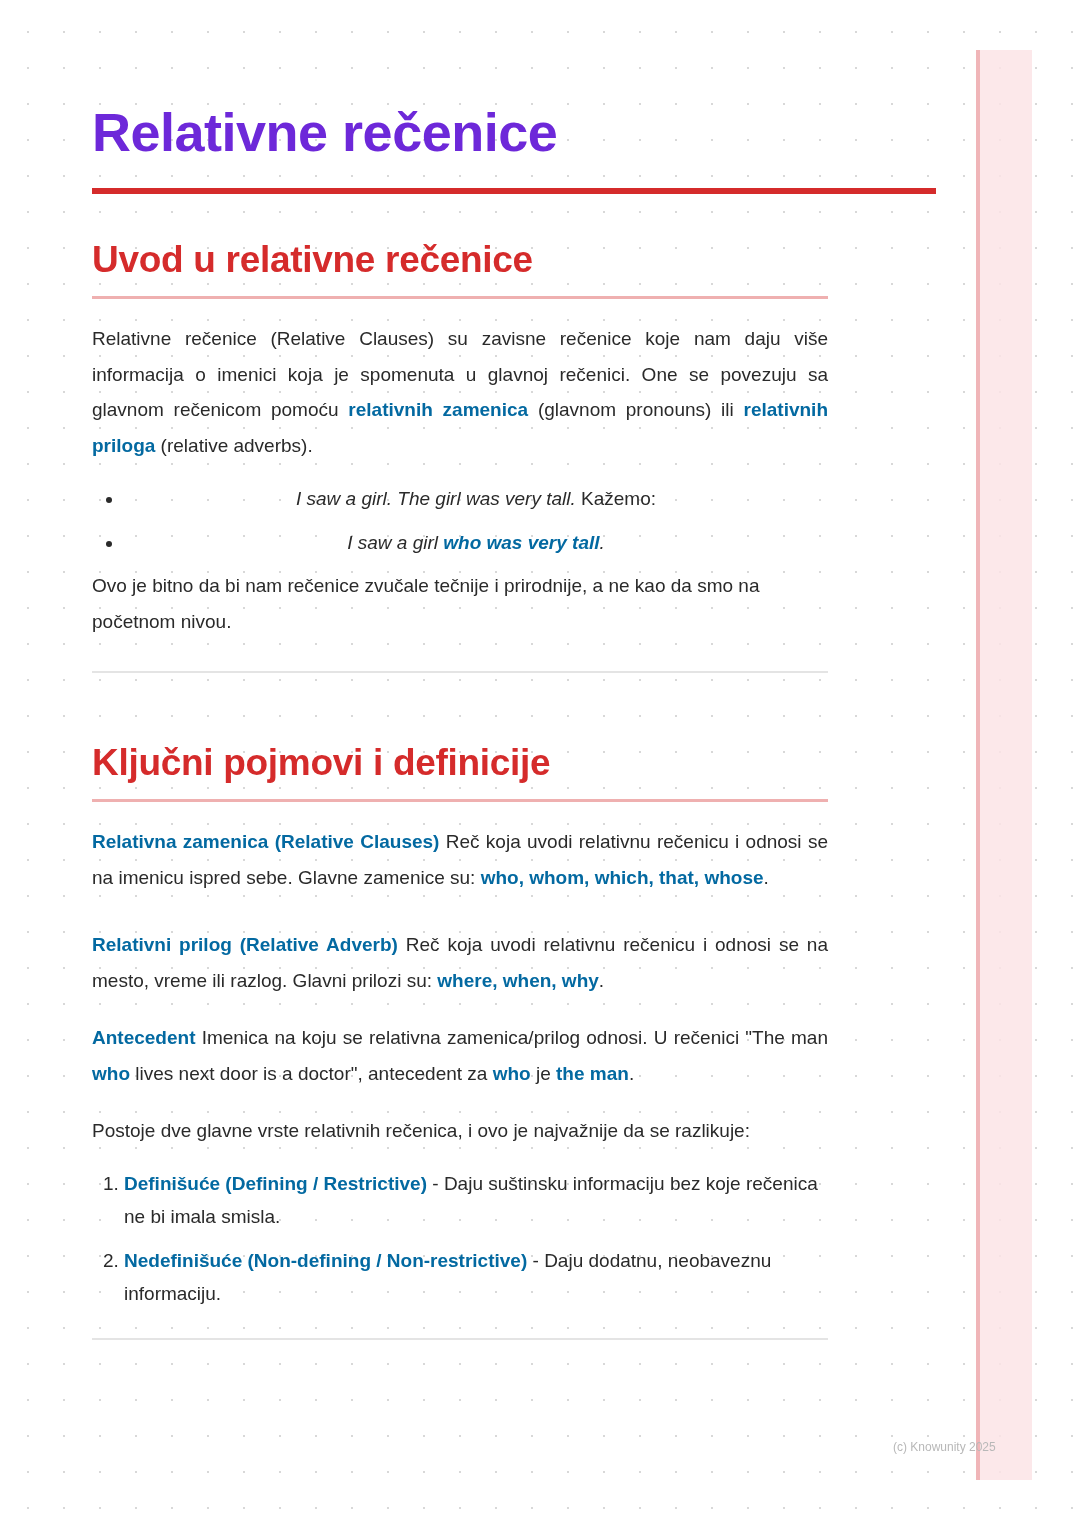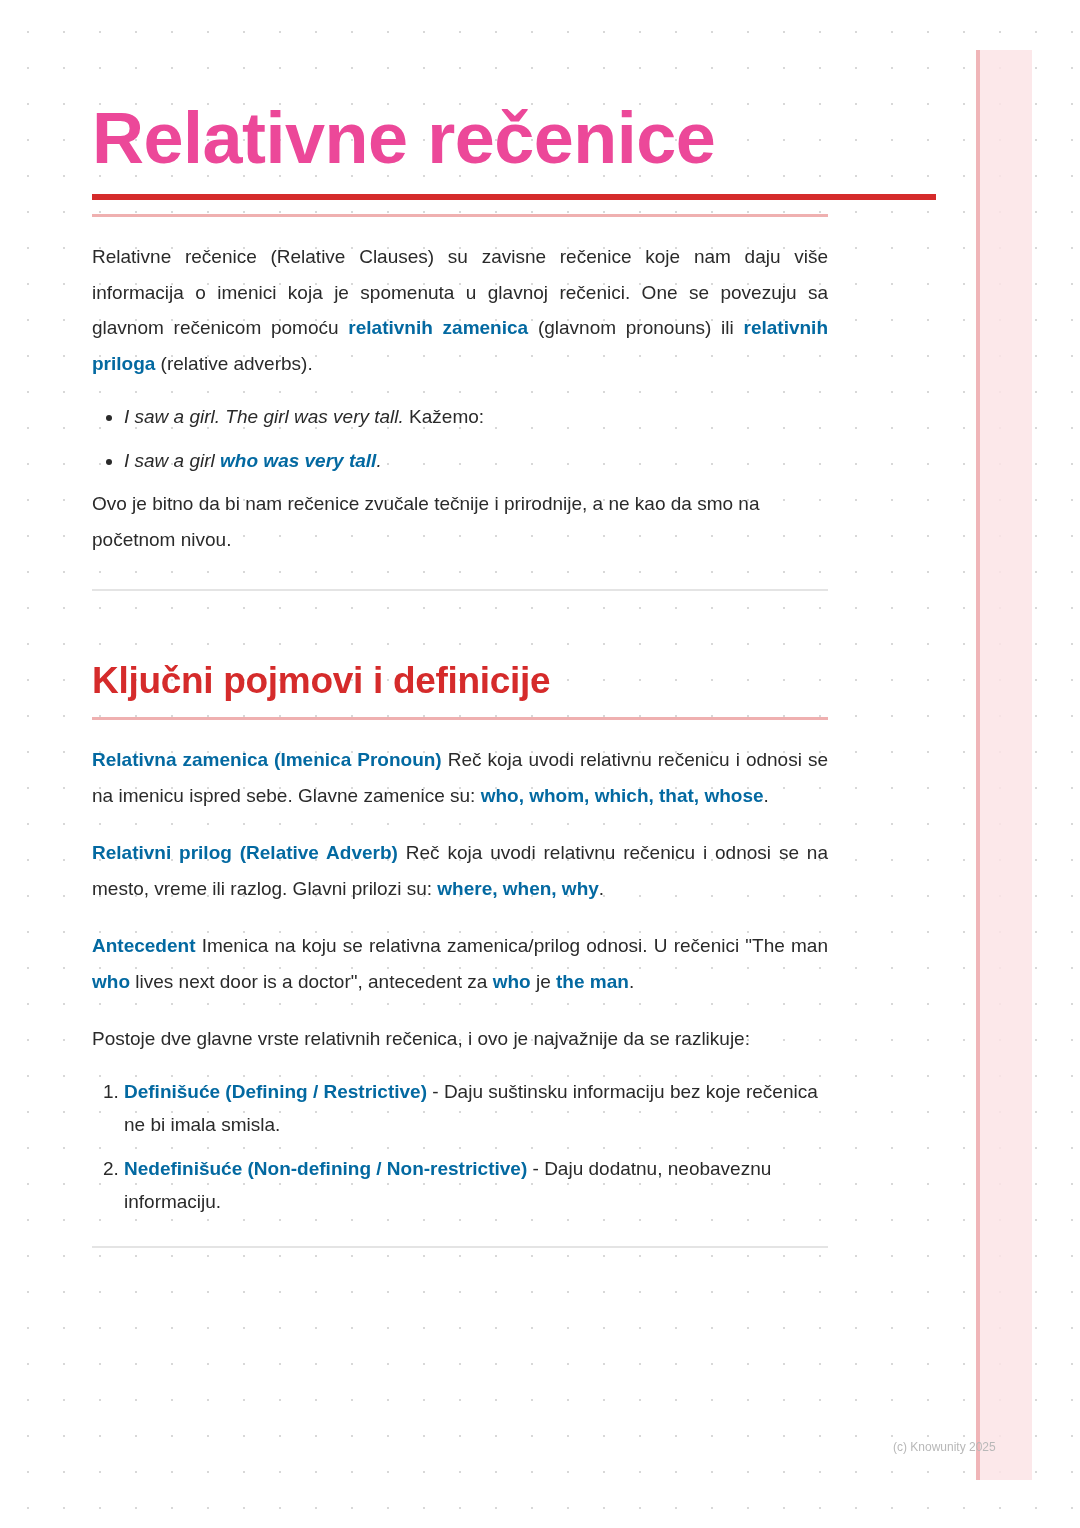--- a/index.html
+++ b/index.html
@@ -13,72 +13,73 @@
     color: #2a2a2a;
   }
   .margin-strip {
     position: absolute; left: 976px; top: 50px; width: 56px; height: 1430px;
     background: rgba(252, 228, 230, 0.85);
     border-left: 4px solid #f0b5b8;
     box-sizing: border-box;
   }
   .page { position: absolute; left: 92px; top: 90px; width: 736px; }
   .title {
-    font-weight: 700; font-size: 72px; color: #ec4899; margin: 16px 0 0 0;
+    font-weight: 700; font-size: 54px; color: #6d28d9; margin: 10px 0 0 0;
     letter-spacing: -0.5px; line-height: 64px;
   }
   .title-rule {
     width: 844px; height: 6px; background: #d52b2b; margin-top: 24px;
   }
   h2 {
     font-weight: 700; font-size: 37px; color: #d52b2b; margin: 0;
     letter-spacing: -0.3px; line-height: 44px;
   }
   .h2-rule { height: 3px; background: #efb0b0; margin-top: 14px; }
   p, li { font-size: 19px; line-height: 35.5px; margin: 0; }
   p.justify { text-align: justify; }
   b { color: #0369a1; }
   .section-rule { height: 2px; background: #e4e4e4; }
-  ul { margin: 0; padding-left: 32px; }
+  ul { margin: 0; padding-left: 32px; text-align: center; }
   ol { margin: 0; padding-left: 32px; }
   ul li { margin-bottom: 8px; }
   ol li { line-height: 33px; margin-bottom: 11px; }
   .copyright {
     position: absolute; left: 893px; top: 1440px; font-size: 12px; color: #b8b8b8;
   }
 </style>
 </head>
 <body>
 
 <div class="margin-strip"></div>
 
 <div class="page">
   <h1 class="title">Relativne rečenice</h1>
   <div class="title-rule"></div>
 
+  <h2 style="margin-top:44px;">Uvod u relativne rečenice</h2>
   <div class="h2-rule"></div>
 
   <p class="justify" style="margin-top:22px;"><span>Relativne rečenice (Relative Clauses) su zavisne rečenice koje nam daju više informacija o imenici koja je spomenuta u glavnoj rečenici. One se povezuju sa glavnom rečenicom pomoću </span><b>relativnih zamenica</b><span> (glavnom pronouns) ili </span><b>relativnih priloga</b><span> (relative adverbs).</span></p>
 
 
   <ul style="margin-top:18px;">
     <li><i>I saw a girl. The girl was very tall.</i><span> Kažemo:</span></li>
     <li><i>I saw a girl </i><i><b>who was very tall</b></i><i>.</i></li>
   </ul>
 
   <p style="margin-top:0;">Ovo je bitno da bi nam rečenice zvučale tečnije i prirodnije, a ne kao da smo na početnom nivou.</p>
 
   <div class="section-rule" style="margin-top:32px;"></div>
 
   <h2 style="margin-top:68px;">Ključni pojmovi i definicije</h2>
   <div class="h2-rule"></div>
 
-  <p class="justify" style="margin-top:22px;"><b>Relativna zamenica (Imenica Pronoun)</b><span> Reč koja uvodi relativnu rečenicu i odnosi se na imenicu ispred sebe. Glavne zamenice su: </span><b>who, whom, which, that, whose</b><span>.</span></p>
+  <p class="justify" style="margin-top:22px;"><b>Relativna zamenica (Relative Clauses)</b><span> Reč koja uvodi relativnu rečenicu i odnosi se na imenicu ispred sebe. Glavne zamenice su: </span><b>who, whom, which, that, whose</b><span>.</span></p>
 
-  <p class="justify" style="margin-top:22px;"><b>Relativni prilog (Relative Adverb)</b><span> Reč koja uvodi relativnu rečenicu i odnosi se na mesto, vreme ili razlog. Glavni prilozi su: </span><b>where, when, why</b><span>.</span></p>
+  <p class="justify" style="margin-top:32px;"><b>Relativni prilog (Relative Adverb)</b><span> Reč koja uvodi relativnu rečenicu i odnosi se na mesto, vreme ili razlog. Glavni prilozi su: </span><b>where, when, why</b><span>.</span></p>
 
   <p class="justify" style="margin-top:22px;"><b>Antecedent</b><span> Imenica na koju se relativna zamenica/prilog odnosi. U rečenici "The man </span><b>who</b><span> lives next door is a doctor", antecedent za </span><b>who</b><span> je </span><b>the man</b><span>.</span></p>
 
   <p style="margin-top:22px;">Postoje dve glavne vrste relativnih rečenica, i ovo je najvažnije da se razlikuje:</p>
 
   <ol style="margin-top:18px;">
     <li><b>Definišuće (Defining / Restrictive)</b><span> - Daju suštinsku informaciju bez koje rečenica ne bi imala smisla.</span></li>
     <li><b>Nedefinišuće (Non-defining / Non-restrictive)</b><span> - Daju dodatnu, neobaveznu informaciju.</span></li>
   </ol>
 

